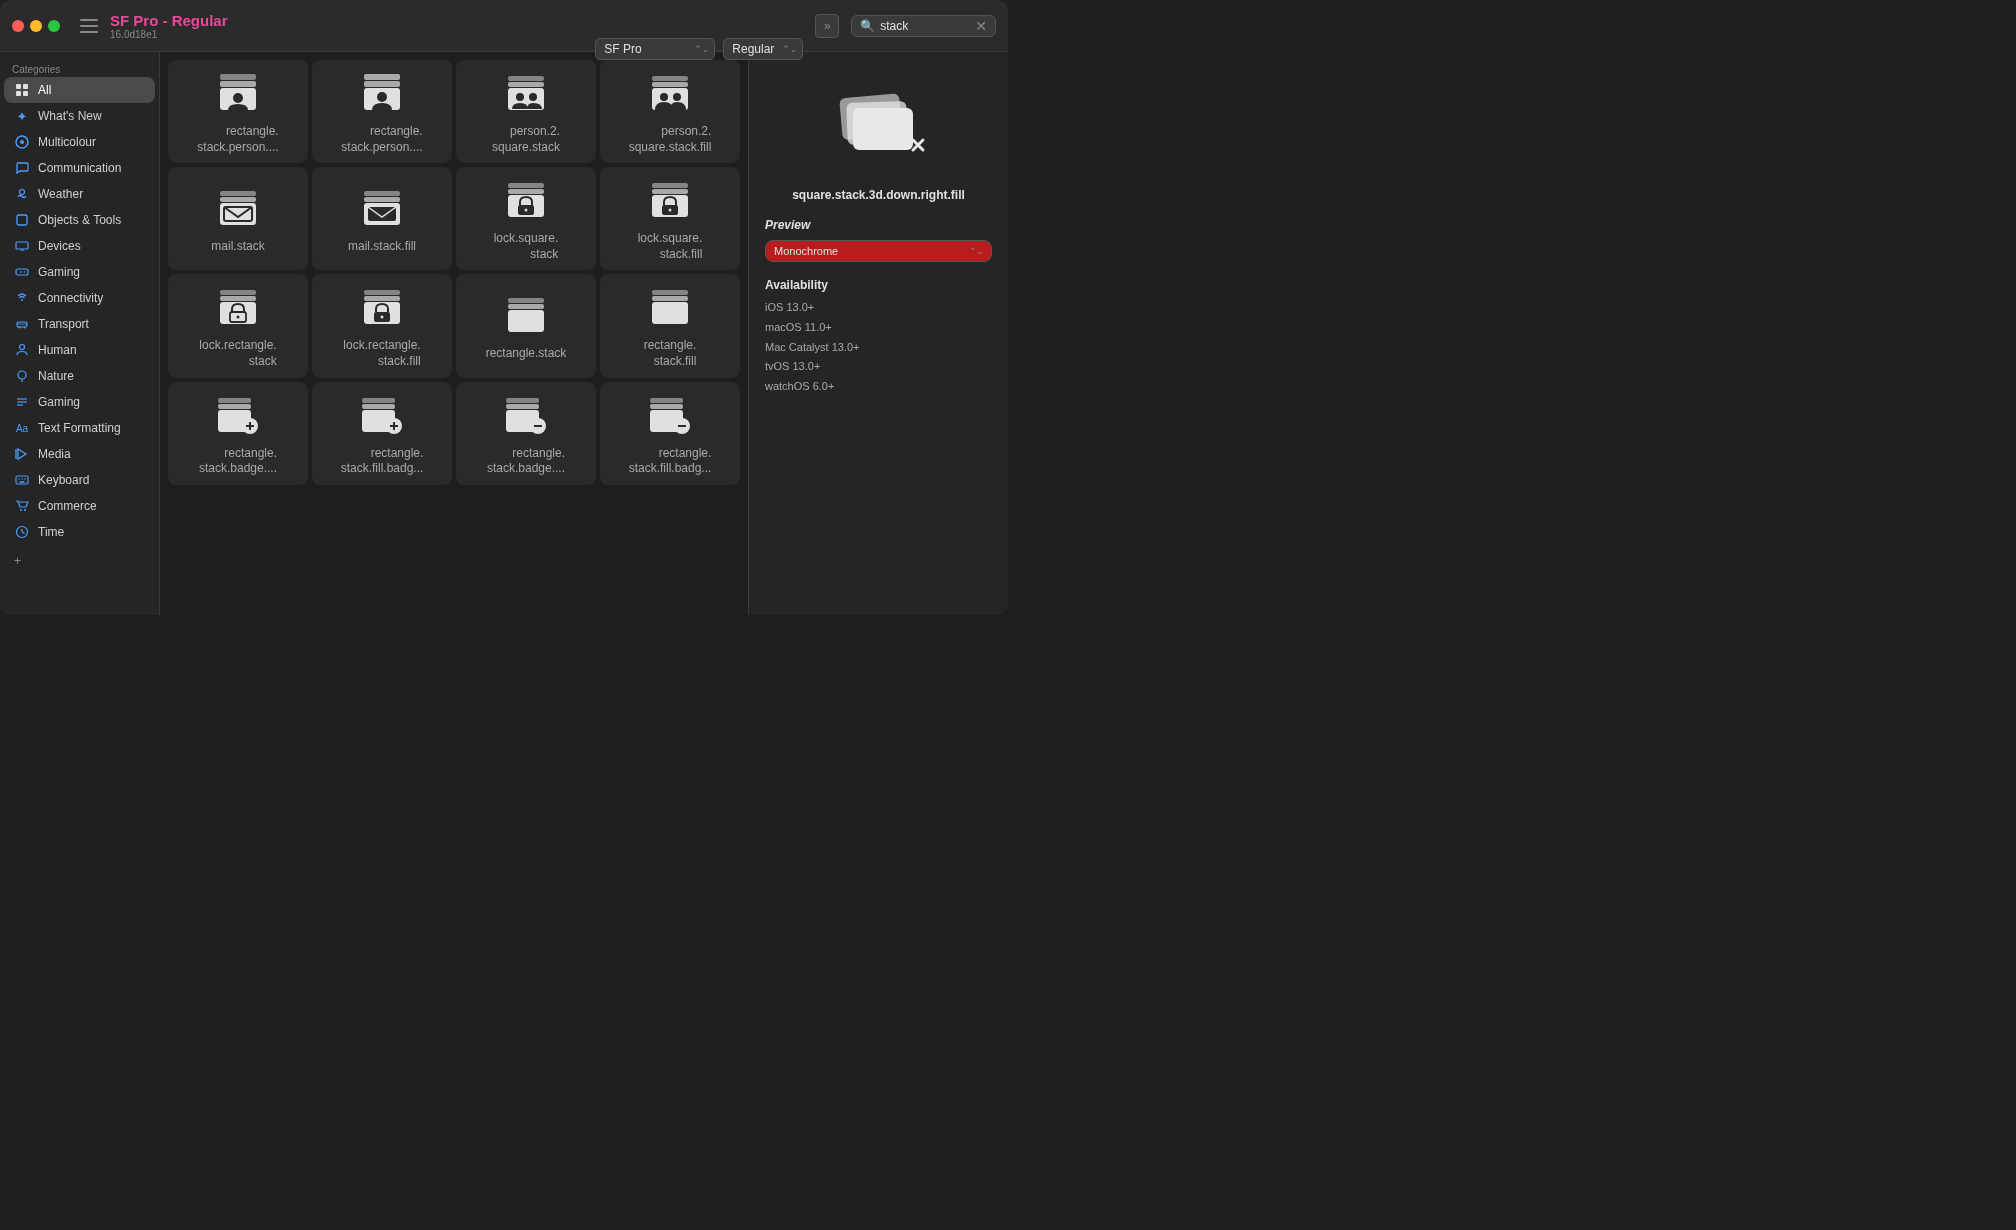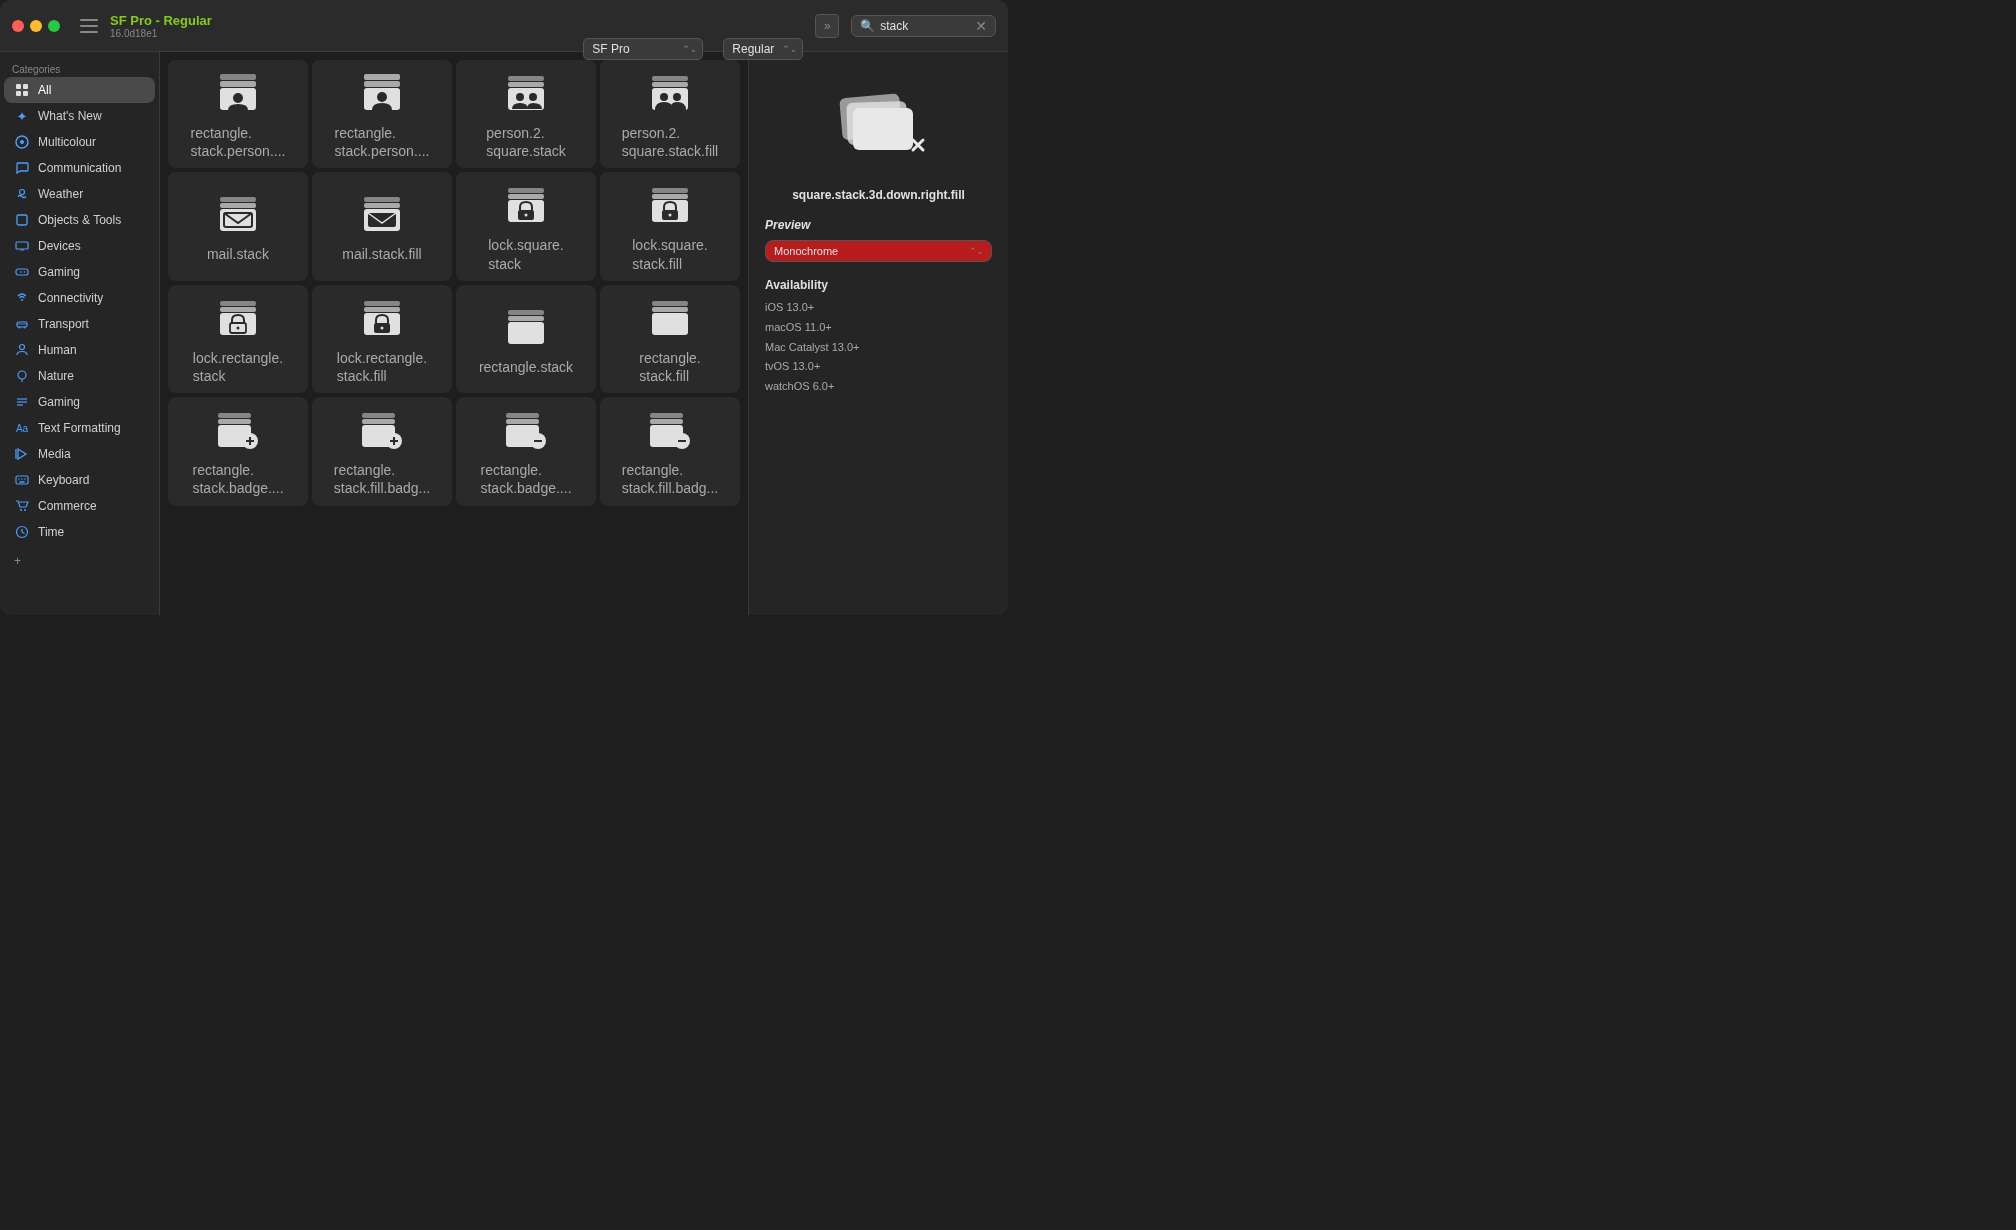--- a/index.html
+++ b/index.html
@@ -53,32 +53,32 @@
       height: 2px;
       background: #888;
       border-radius: 1px;
     }
     .title-section {
       display: flex;
       flex-direction: column;
       flex: 1;
     }
     .title-main {
-      font-size: 13px;
+      font-size: 15px;
       font-weight: 600;
-      color: #84cc16;
+      color: #ec4899;
     }
     .title-sub {
       font-size: 10px;
       color: #888;
     }
     .font-controls {
       display: flex;
       align-items: center;
-      gap: 20px;
+      gap: 8px;
       margin-top: 46px;
     }
     .font-select {
       background: #3a3a3a;
       border: 1px solid #555;
       color: #e0e0e0;
       border-radius: 5px;
       padding: 3px 22px 3px 8px;
       font-size: 12px;
       appearance: none;
@@ -228,23 +228,23 @@
       width: 48px;
       height: 48px;
       display: flex;
       align-items: center;
       justify-content: center;
     }
     .symbol-icon svg {
       fill: #e0e0e0;
     }
     .symbol-label {
-      font-size: 14px;
+      font-size: 12px;
       color: #aaa;
-      text-align: left;
+      text-align: right;
       line-height: 1.3;
       word-break: break-all;
     }
     
     .detail-panel {
       width: 260px;
       background: #252525;
       border-left: 1px solid #3a3a3a;
       display: flex;
       flex-direction: column;

